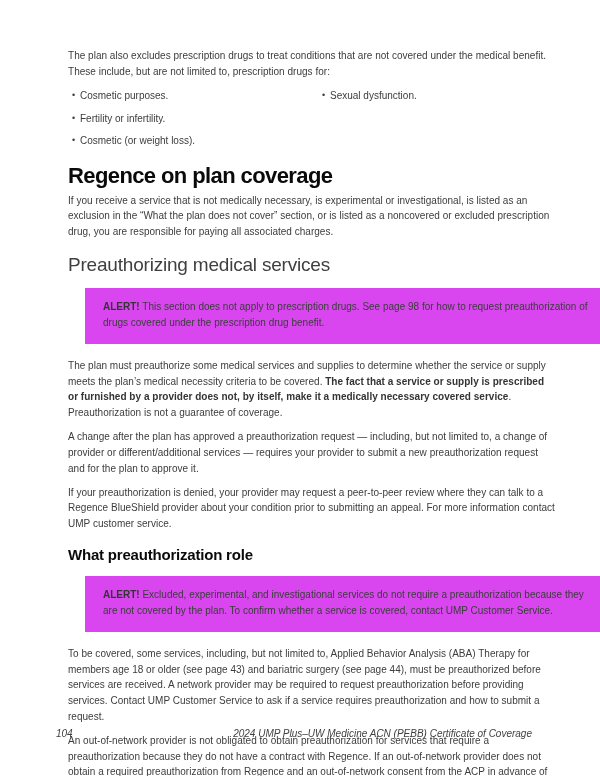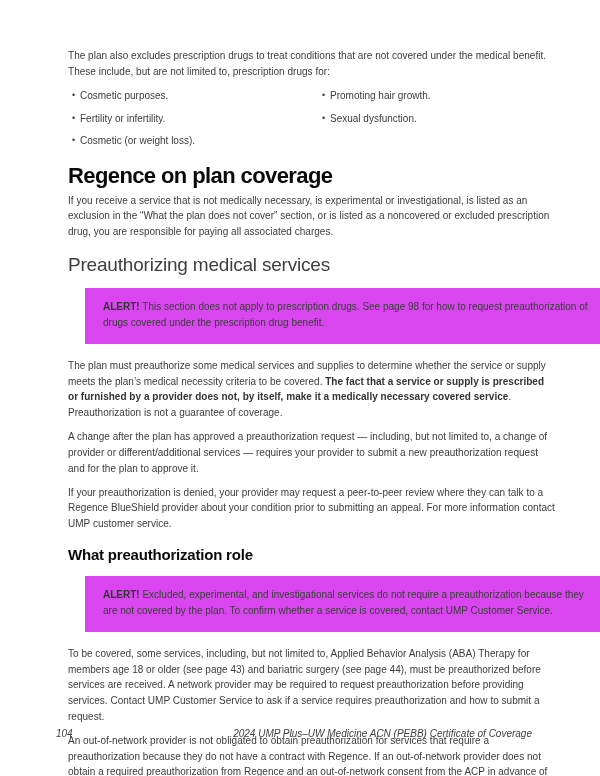--- a/index.html
+++ b/index.html
@@ -108,24 +108,20 @@
         <span>Fertility or infertility.</span>
       </div>
       <div class="li">
         <span class="marker"></span>
         <span>Cosmetic (or weight loss).</span>
       </div>
     </div>
     <div>
       <div class="li">
         <span class="marker"></span>
-        <span>Promoting hair growth.</span>
-      </div>
-      <div class="li">
-        <span class="marker"></span>
         <span>Sexual dysfunction.</span>
       </div>
     </div>
   </div>
 
   <h1>Regence on plan coverage</h1>
 
   <p class="body">If you receive a service that is not medically necessary, is experimental or investigational, is listed as an exclusion in the “What the plan does not cover” section, or is listed as a noncovered or excluded prescription drug, you are responsible for paying all associated charges.</p>
 
   <h2>Preauthorizing medical services</h2>

